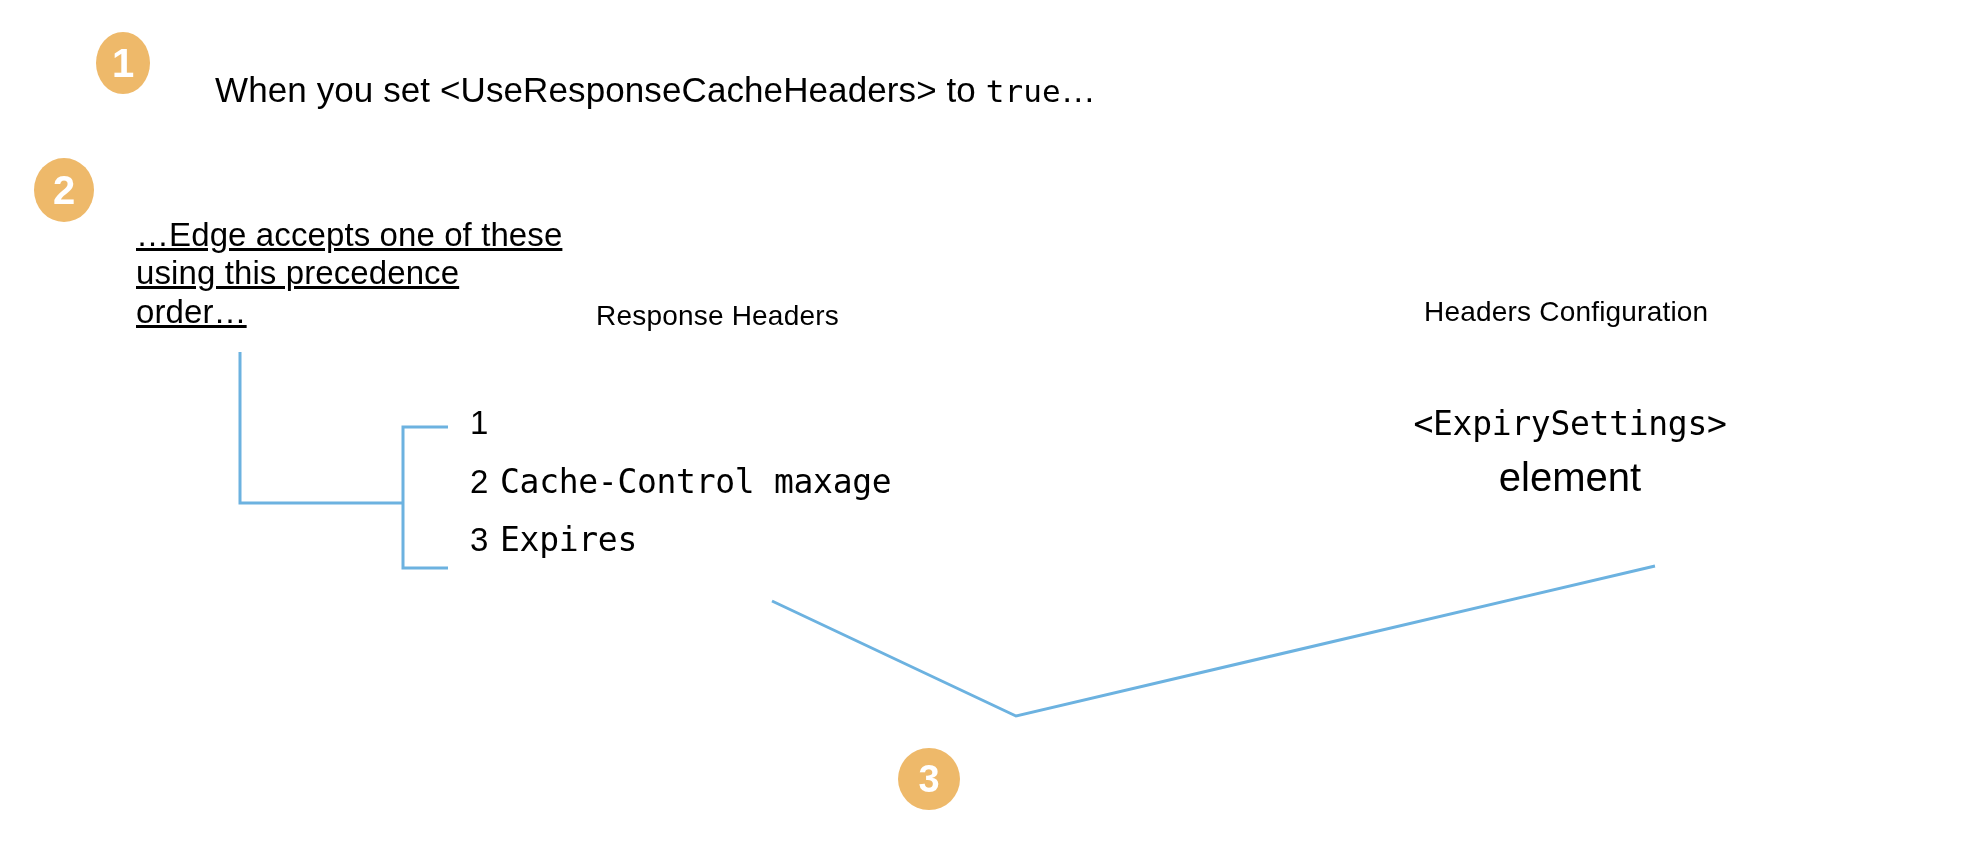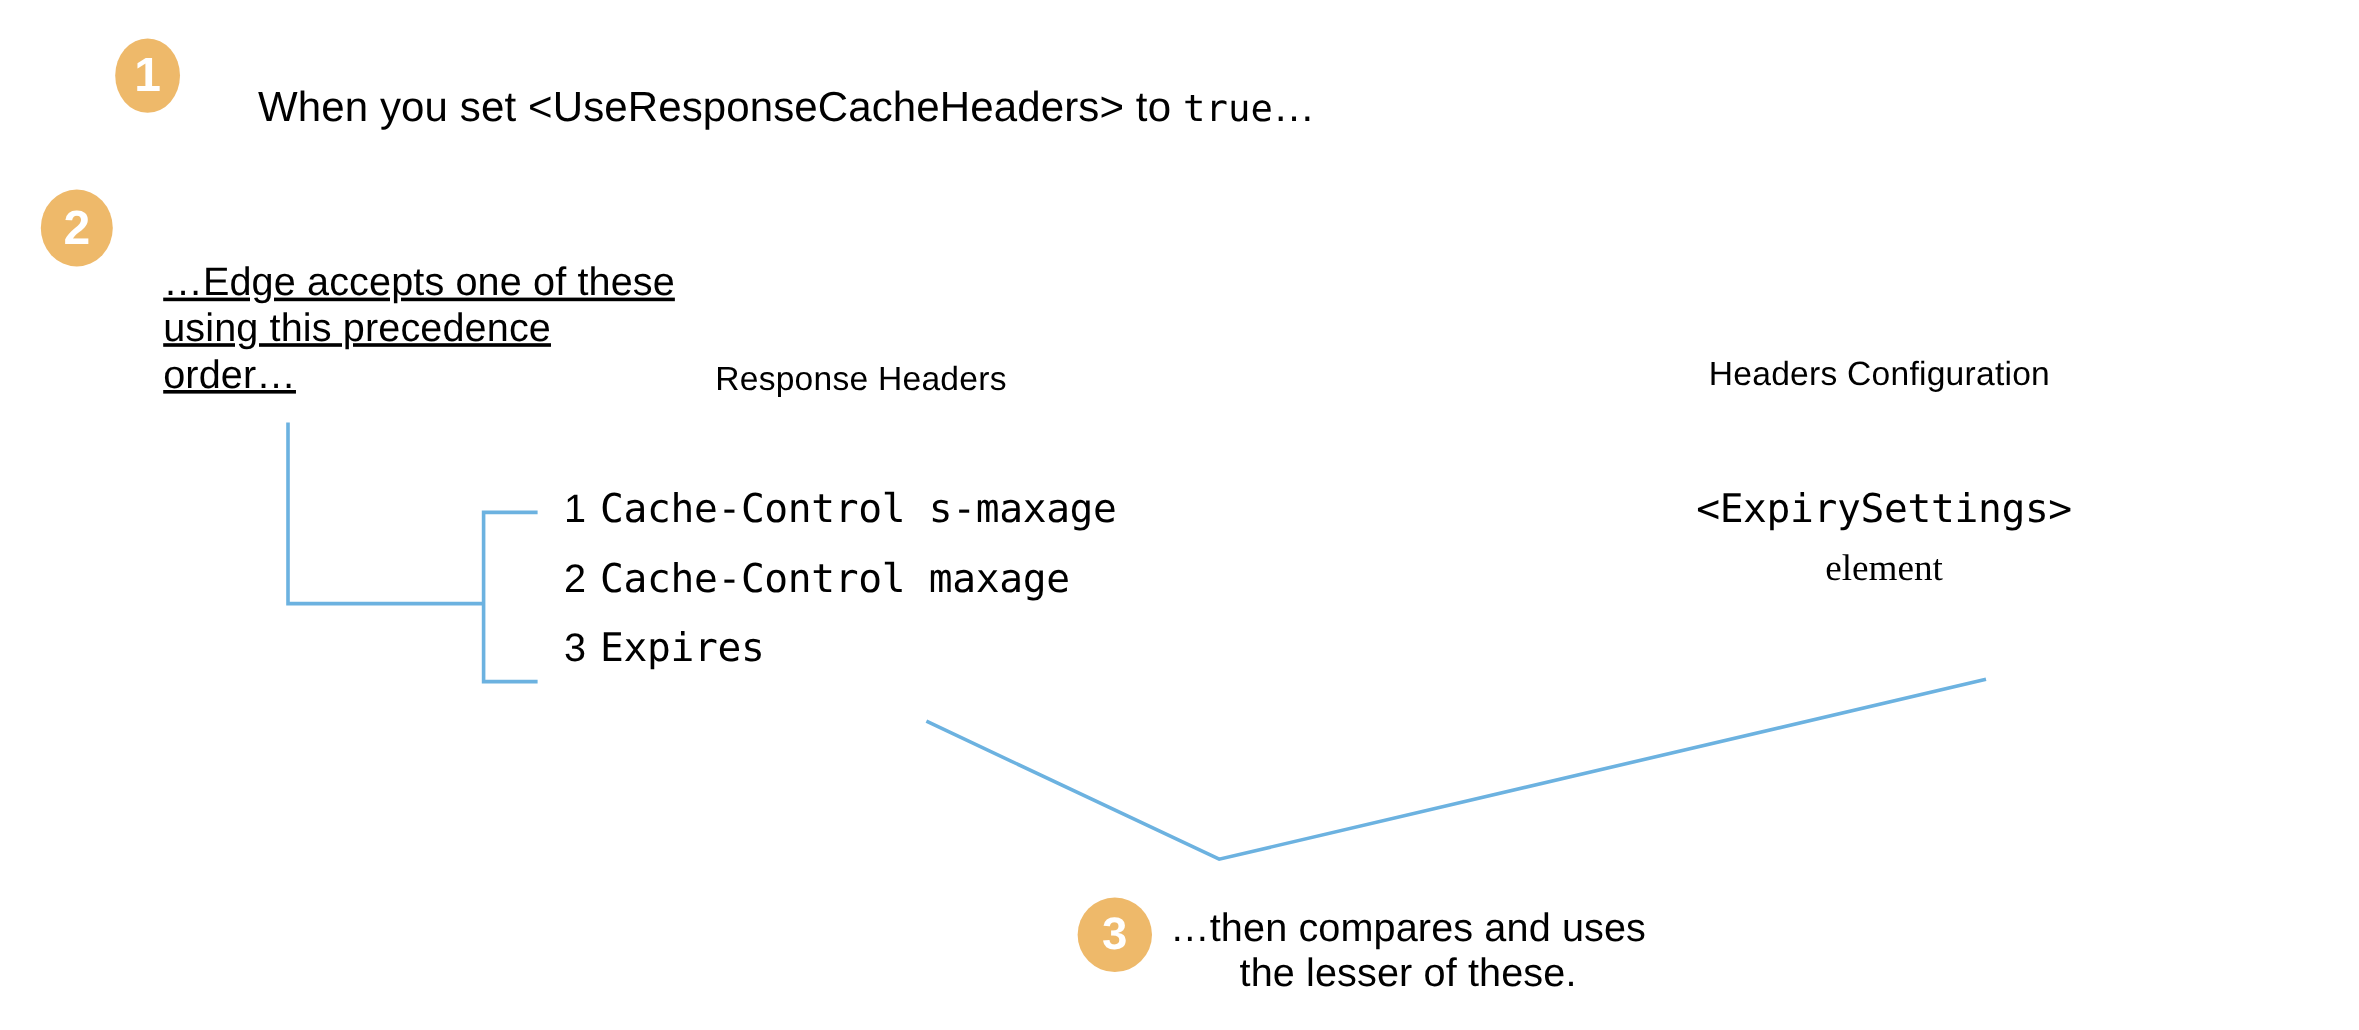--- a/index.html
+++ b/index.html
@@ -132,22 +132,22 @@
     width: 440px;
     text-align: center;
   }
   #policy-element-name {
     font-family: "DejaVu Sans Mono", monospace;
     font-size: 33px;
     letter-spacing: -0.3px;
     display: block;
   }
   #policy-element-label {
-    font-family: Liberation Serif, serif;
-    font-size: 31px;
+    font-family: Liberation Sans, sans-serif;
+    font-size: 40px;
     display: block;
     margin-top: 12px;
   }
 </style>
 </head>
 <body>
 
 <div id="stage">
 
   <svg id="connectors" viewBox="0 0 1966 858" width="1966" height="858" aria-hidden="true">
@@ -165,36 +165,33 @@
   <div class="step-badge" id="badge-2">2</div>
   <div class="narrative" id="step2-text"><span>…Edge accepts one of these</span>
 <span>using this precedence</span>
 <span>order…</span></div>
 
   <div class="column-heading" id="heading-response">Response Headers</div>
 
   <div id="precedence-list">
     <div class="precedence-row">
       <span class="precedence-rank">1</span>
-      <span class="precedence-name">Cache-Control s-maxage</span>
     </div>
     <div class="precedence-row">
       <span class="precedence-rank">2</span>
       <span class="precedence-name">Cache-Control maxage</span>
     </div>
     <div class="precedence-row">
       <span class="precedence-rank">3</span>
       <span class="precedence-name">Expires</span>
     </div>
   </div>
 
   <div class="column-heading" id="heading-policy">Headers Configuration</div>
 
   <div id="policy-block">
     <span id="policy-element-name">&lt;ExpirySettings&gt;</span>
     <span id="policy-element-label">element</span>
   </div>
 
   <div class="step-badge" id="badge-3">3</div>
-  <div class="narrative" id="step3-text"><span>…then compares and uses</span>
-<span>the lesser of these.</span></div>
 
 </div>
 
 </body></html>

